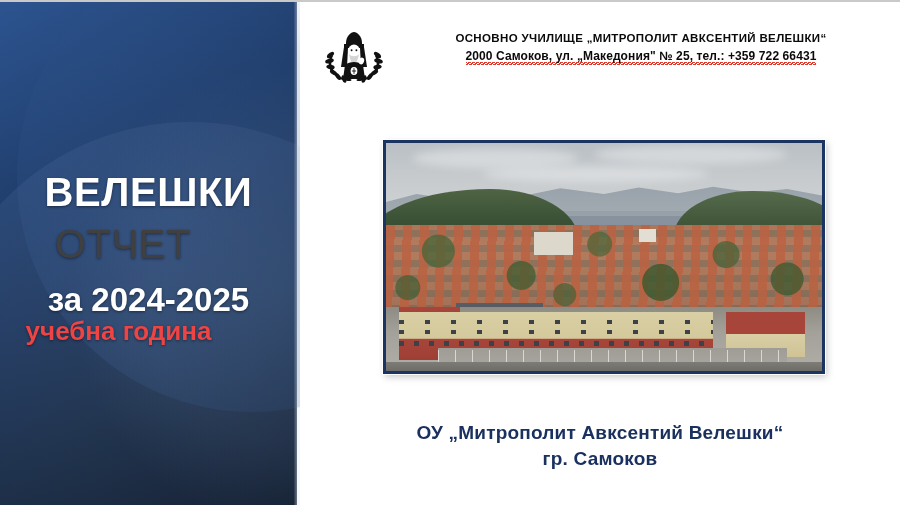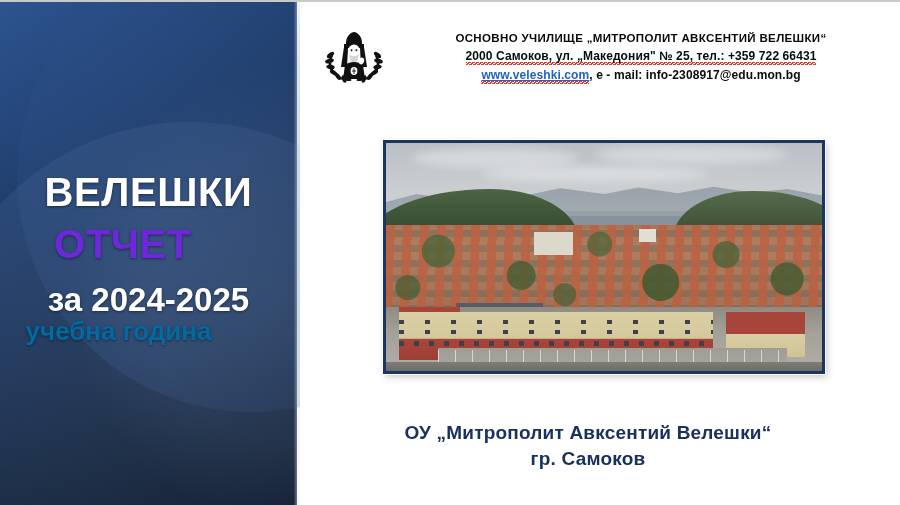--- a/index.html
+++ b/index.html
@@ -95,22 +95,22 @@
     letter-spacing: 0.6px;
     line-height: 1;
     text-shadow: 0 1px 3px rgba(0,0,0,0.45);
   }
   .title-line-2 {
     position: absolute;
     left: 0;
     top: 222px;
     width: 246px;
     font-size: 40px;
-    font-weight: bold;
-    color: #6d28d9;
+    font-weight: normal;
+    color: #404040;
     letter-spacing: 0.6px;
     line-height: 1;
     text-shadow: 0 1px 3px rgba(0,0,0,0.45);
   }
   .subtitle-line-1 {
     position: absolute;
     left: 0;
     top: 281px;
     width: 297px;
     font-size: 33px;
@@ -119,21 +119,21 @@
     line-height: 1;
     text-shadow: 0 1px 3px rgba(0,0,0,0.45);
   }
   .subtitle-line-2 {
     position: absolute;
     left: 0;
     top: 316px;
     width: 237px;
     font-size: 26px;
     font-weight: bold;
-    color: #0369a1;
+    color: #ef4444;
     line-height: 1;
     text-shadow: 0 1px 3px rgba(0,0,0,0.45);
   }
 
   
   .right-area {
     position: absolute;
     left: 300px;
     top: 0;
     width: 600px;
@@ -278,21 +278,21 @@
     background: linear-gradient(to bottom, #9e9c94 0%, #aaa8a0 100%);
   }
   .ph-dark-roof {
     position: absolute;
     background: #4e5258;
   }
 
   
   .caption {
     position: absolute;
-    left: 288px;
+    left: 300px;
     top: 418px;
     width: 600px;
     text-align: center;
   }
   .caption-line-1 {
     font-size: 19px;
     font-weight: bold;
     color: #1a3160;
     line-height: 26px;
     letter-spacing: 0.2px;
@@ -371,21 +371,20 @@
           <ellipse cx="31" cy="44" rx="3.4" ry="4" fill="#ffffff"></ellipse>
           <path d="M31,41.2 L31,46.8 M28.9,44 L33.1,44" stroke="#111111" stroke-width="0.9"></path>
 
           <ellipse cx="38.5" cy="34" rx="2.6" ry="3.4" fill="#ffffff" transform="rotate(18 38.5 34)"></ellipse>
         </svg>
       </div>
 
       <div class="letterhead-text">
         <div class="lh-line-1">ОСНОВНО УЧИЛИЩЕ „МИТРОПОЛИТ АВКСЕНТИЙ ВЕЛЕШКИ“</div>
         <div class="lh-line-2"><span class="sp">2000 Самоков, ул. „Македония" № 25, тел.: +359 722 66431</span></div>
-        <div class="lh-line-3"><a href="#" class="url-link sp">www.veleshki.com</a><span>, e - mail: </span><span>info-2308917@edu.mon.bg</span></div>
       </div>
     </div>
   </div>
 
   <div class="photo-frame">
     <div class="photo-inner">
       <div class="ph-sky"></div>
       <div class="ph-cloud" style="left:6%;  top:2%;  width:38%; height:9%;"></div>
       <div class="ph-cloud" style="left:48%; top:1%;  width:44%; height:8%;"></div>
       <div class="ph-cloud" style="left:22%; top:10%; width:52%; height:7%;"></div>

